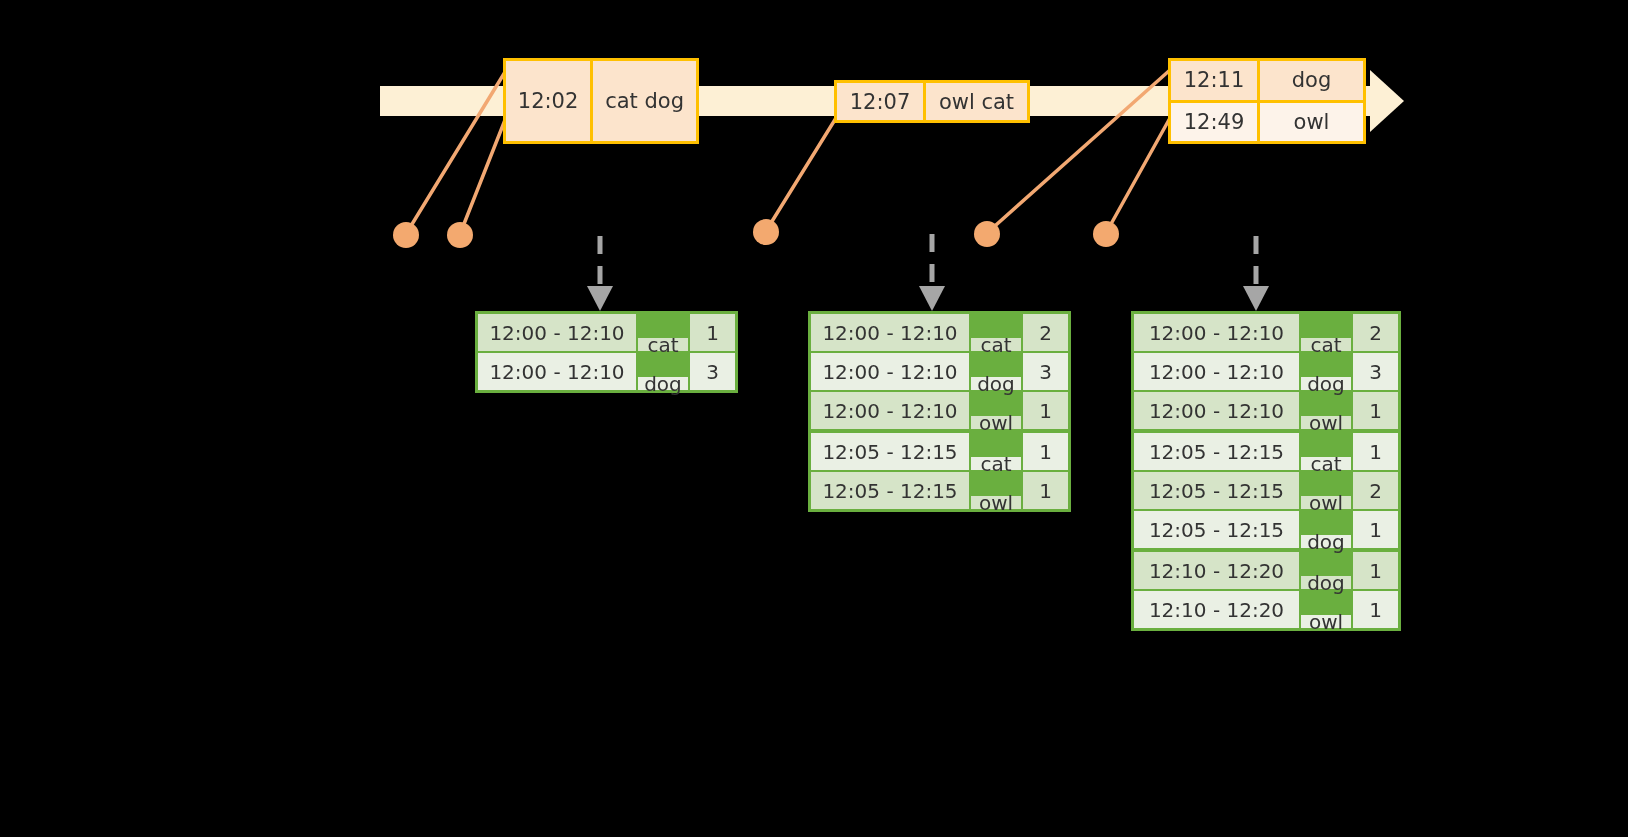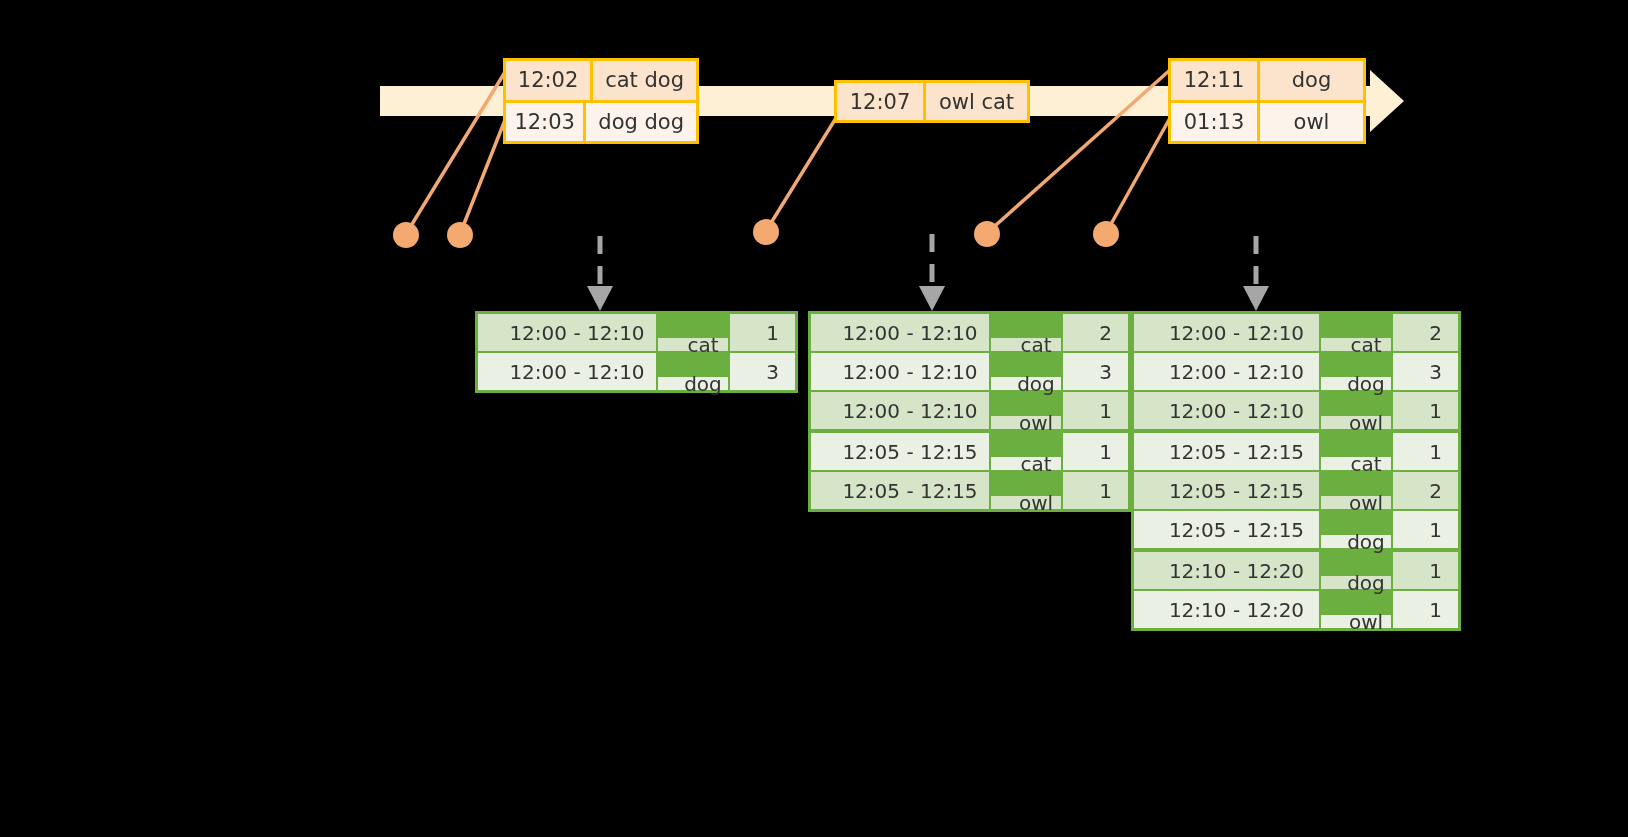--- a/index.html
+++ b/index.html
@@ -22,21 +22,21 @@
 
   
   .agg-table{position:absolute;border:3px solid #6AAF3F;box-sizing:border-box;
              display:flex;flex-direction:column;background:#6AAF3F;}
   .agg-row{display:flex;height:37px;}
   .agg-row + .agg-row{margin-top:2px;}
   .agg-row.grp{margin-top:4px;}
   .agg-row.odd .cell{background:#D6E4C8;}
   .agg-row.even .cell{background:#EAF0E4;}
   .cell{display:flex;align-items:center;justify-content:center;
-        font-size:20px;color:#333;padding-left:20px;}
+        font-size:20px;color:#333;}
   .c-win{width:158px;}
   .c-word{width:50px;margin-left:2px;margin-top:24px;}
   .c-cnt{width:45px;margin-left:2px;}
   .agg-table.wide .c-win{width:165px;}
 </style>
 </head>
 <body>
 
 <div id="stage">
 
@@ -77,40 +77,36 @@
         <polygon points="1243,286 1269,286 1256,311" stroke="none"></polygon>
       </g>
     </g>
   </svg>
 
   <div class="evt-box" style="left:503px;top:58px;width:196px;height:86px;justify-content:center;">
     <div class="evt-row odd">
       <span class="evt-time">12:02</span>
       <span class="evt-words">cat dog</span>
     </div>
-    <div class="evt-row even">
-      <span class="evt-time">12:03</span>
-      <span class="evt-words">dog dog</span>
-    </div>
   </div>
 
   <div class="evt-box" style="left:834px;top:80px;width:196px;height:43px;">
     <div class="evt-row odd">
       <span class="evt-time">12:07</span>
       <span class="evt-words">owl cat</span>
     </div>
   </div>
 
   <div class="evt-box" style="left:1168px;top:58px;width:198px;height:86px;">
     <div class="evt-row odd">
       <span class="evt-time">12:11</span>
       <span class="evt-words">dog</span>
     </div>
     <div class="evt-row even">
-      <span class="evt-time">01:13</span>
+      <span class="evt-time">12:49</span>
       <span class="evt-words">owl</span>
     </div>
   </div>
 
   <div class="agg-table" style="left:475px;top:311px;">
     <div class="agg-row odd">
       <span class="cell c-win">12:00 - 12:10</span>
       <span class="cell c-word">cat</span>
       <span class="cell c-cnt">1</span>
     </div>

